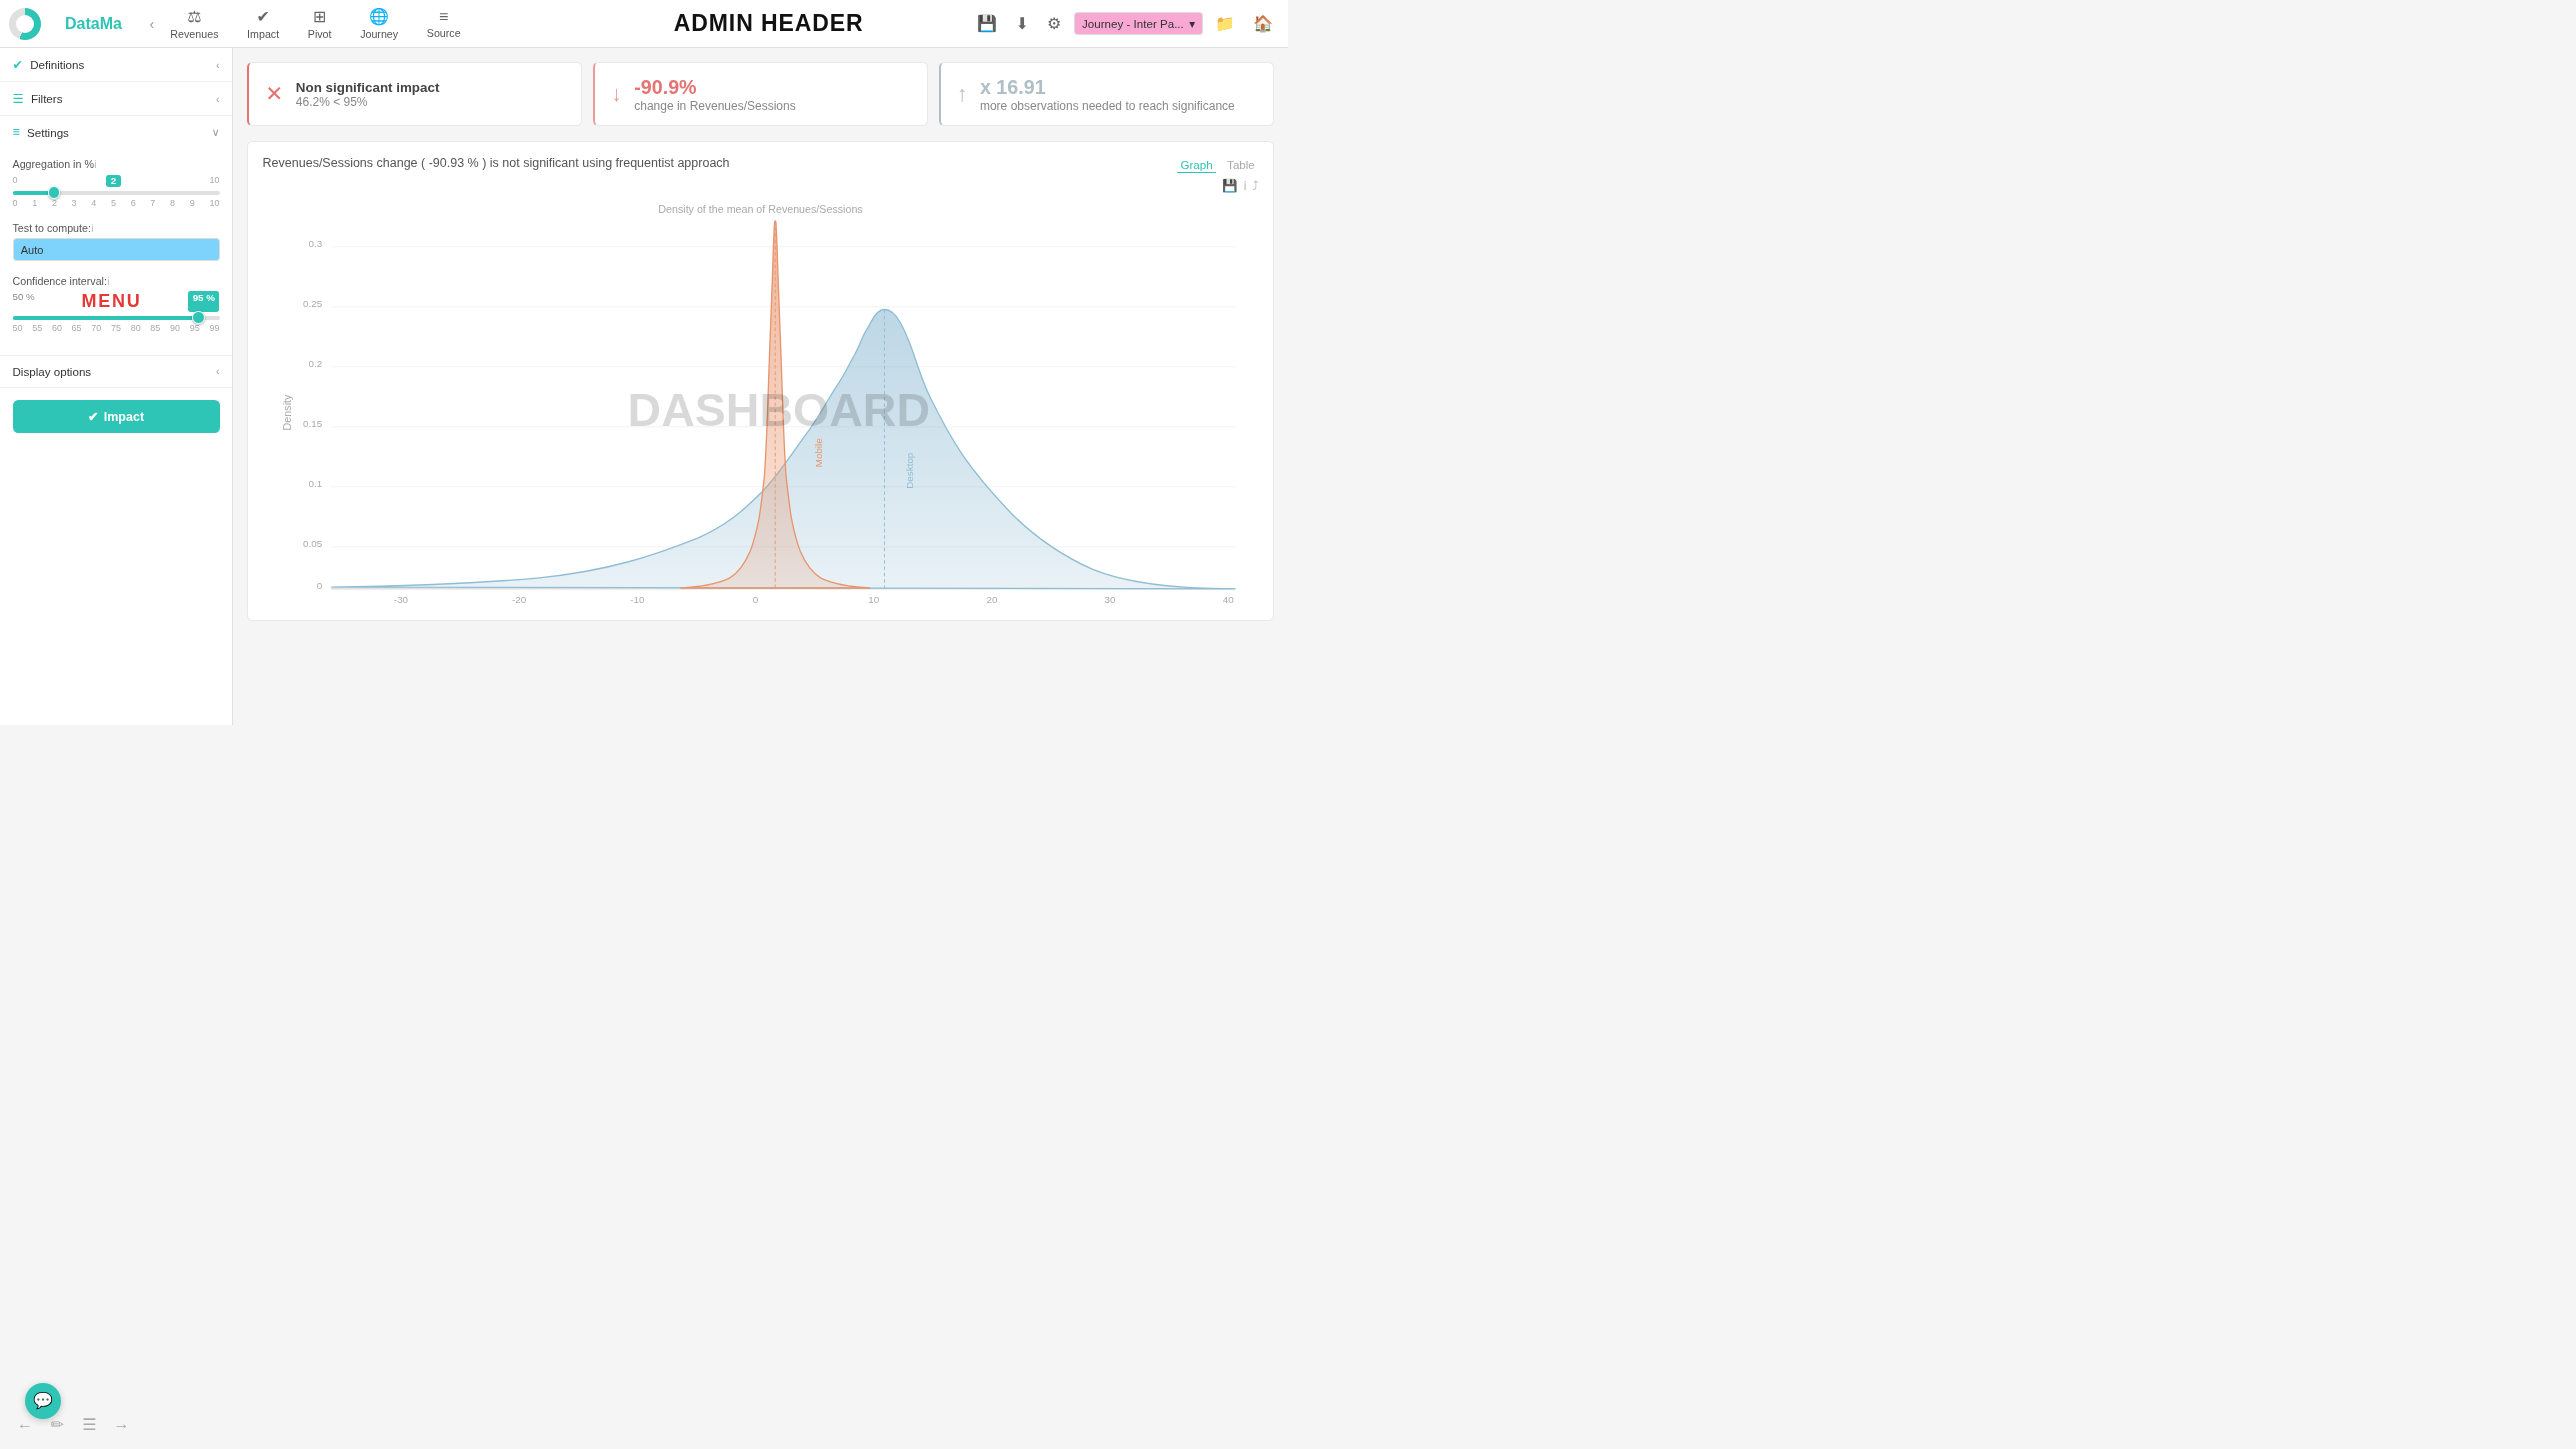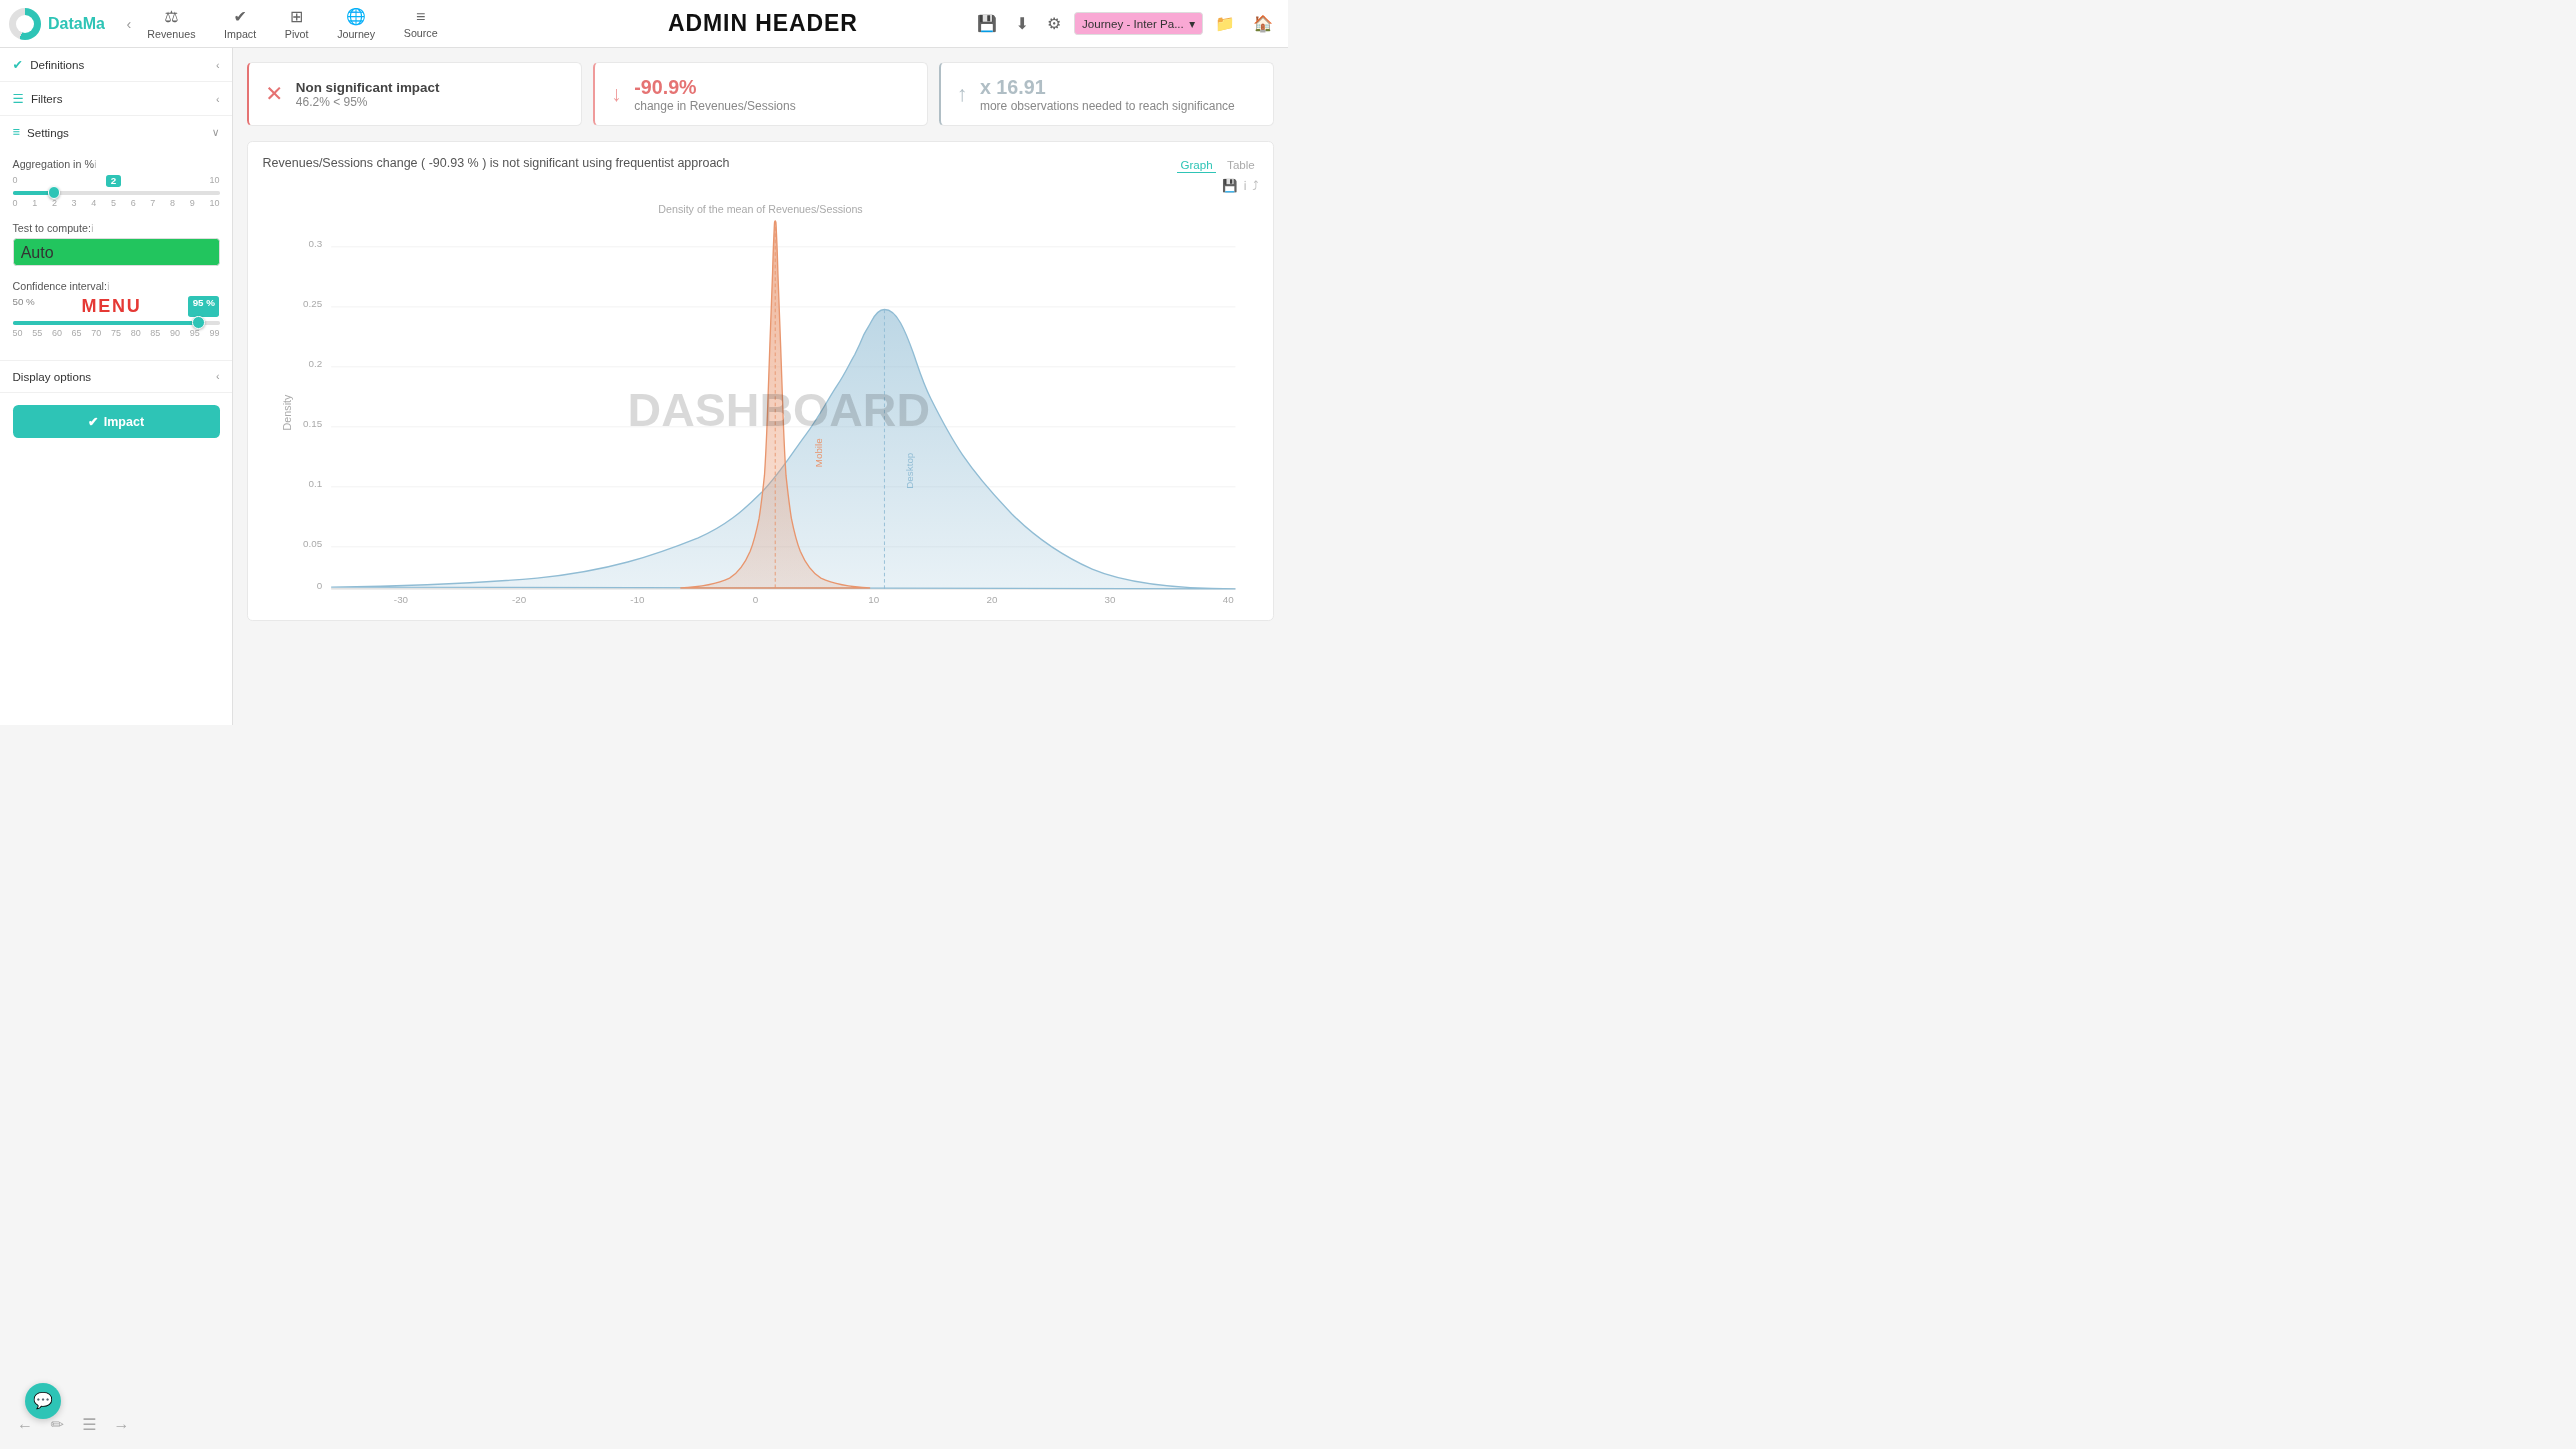--- a/index.html
+++ b/index.html
@@ -12,22 +12,22 @@
       background: #fff;
       border-bottom: 0.9px solid #e0e0e0;
       height: 48px;
       padding: 0 9px;
       position: relative;
       z-index: 10;
     }
     .logo-area {
       display: flex;
       align-items: center;
-      gap: 7px;
-      margin-right: 18px;
+      gap: 24px;
+      margin-right: 24px;
     }
     .logo-circle {
       width: 32px;
       height: 32px;
       border-radius: 50%;
       background: conic-gradient(#2ec4b6 0deg 200deg, #e0e0e0 200deg 360deg);
       display: flex;
       align-items: center;
       justify-content: center;
     }
@@ -200,23 +200,23 @@
       padding: 0.9px 4.5px;
       font-size: 9.8px;
       font-weight: bold;
     }
 
     .select-input {
       width: 100%;
       border: 0.9px solid #ddd;
       border-radius: 3.6px;
       padding: 4.5px 7.2px;
-      font-size: 16px;
+      font-size: 11px;
       color: #333;
-      background: #22c55e;
+      background: #7dd3fc;
       cursor: pointer;
       appearance: none;
     }
 
     .display-options-header {
       display: flex;
       align-items: center;
       justify-content: space-between;
       padding: 9px 12.5px;
       cursor: pointer;

